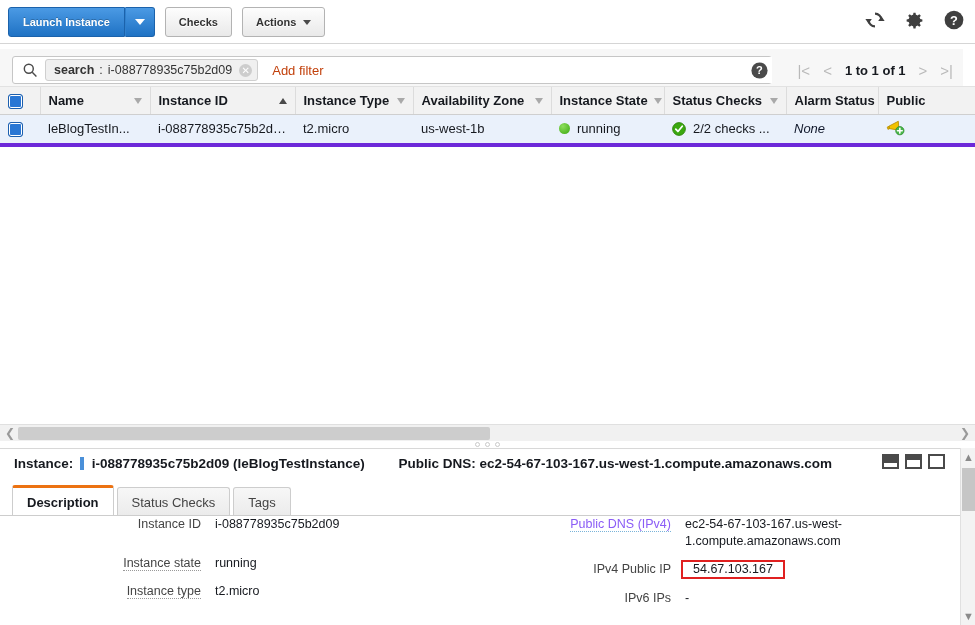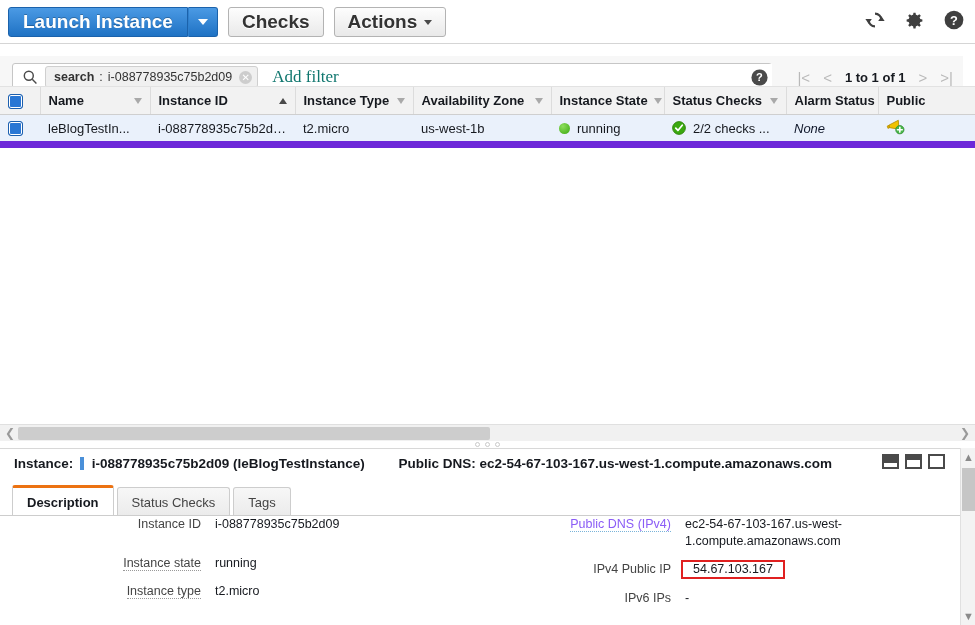--- a/index.html
+++ b/index.html
@@ -15,21 +15,21 @@
 
   
   .toolbar {
     position: absolute; left: 0; top: 0; width: 975px; height: 44px;
     background: #ffffff;
     border-bottom: 1px solid #d5d5d5;
     box-sizing: border-box;
   }
   .btn-group { position: absolute; left: 8px; top: 7px; display: flex; align-items: stretch; }
   .btn {
-    font-size: 19px; font-weight: bold;
+    font-size: 11px; font-weight: bold;
     height: 30px; box-sizing: border-box;
     display: flex; align-items: center; justify-content: center;
     border: 1px solid #b3b3b3; border-radius: 3px;
     background: linear-gradient(#fdfdfd, #e9e9e9);
     color: #333; cursor: pointer; padding: 0 13px;
     text-shadow: 0 1px 0 #fff;
   }
   .btn-primary {
     background: linear-gradient(#4b9ae4, #1f72c4);
     border: 1px solid #1b62ab;
@@ -53,41 +53,41 @@
   .caret-sm {
     display: inline-block; margin-left: 7px;
     width: 0; height: 0; border-left: 4.5px solid transparent;
     border-right: 4.5px solid transparent; border-top: 5px solid #4a4a4a;
   }
   .tool-icons { position: absolute; right: 10px; top: 9px; display: flex; gap: 18px; align-items: center; }
   .tool-icons svg { display: block; cursor: pointer; }
 
   
   .filterbar {
-    position: absolute; left: 0; top: 56px; width: 963px; height: 42px;
+    position: absolute; left: 0; top: 49px; width: 963px; height: 42px;
     background: #f7f7f7; box-sizing: border-box;
   }
   .searchbox {
     position: absolute; left: 12px; top: 7px; width: 760px; height: 28px;
     background: #ffffff; border: 1px solid #c6c6c6; border-radius: 3px;
     display: flex; align-items: center; box-sizing: border-box;
   }
   .search-icon { margin: 0 7px 0 9px; flex: none; }
   .token {
     display: flex; align-items: center; gap: 5px;
     background: #f0f0f0; border: 1px solid #cfcfcf; border-radius: 3px;
     height: 20px; padding: 0 5px 0 8px; font-size: 12.5px; color: #333;
   }
   .token b { font-weight: bold; }
   .token-x {
     width: 13px; height: 13px; border-radius: 50%;
     background: #cdcdcd; color: #fff; font-size: 10px; line-height: 13px;
     text-align: center; cursor: pointer; margin-left: 2px;
   }
-  .addfilter { margin-left: 14px; font-size: 17px; color: #0f766e; font-family: Liberation Serif, serif; }
+  .addfilter { margin-left: 14px; font-size: 13px; color: #c2410c; }
   .help-badge {
     position: absolute; left: 746px; top: 8px; width: 26px; height: 26px;
     background: #fff; display: flex; align-items: center; justify-content: center;
     cursor: pointer;
   }
   .pager {
     position: absolute; right: 10px; top: 7px; height: 28px;
     display: flex; align-items: center; gap: 13px; font-size: 13px;
   }
   .pager .arrow { color: #b9b9b9; font-size: 15px; cursor: pointer; line-height: 1; }
@@ -105,21 +105,21 @@
   }
   table.grid thead th + th { border-left: 1px solid #dcdcdc; }
   .th-inner { display: flex; align-items: center; justify-content: space-between; gap: 6px; }
   .sort-asc { width:0;height:0;border-left:4.5px solid transparent;border-right:4.5px solid transparent;border-bottom:6px solid #4a4a4a; flex:none; }
   .sort-dn  { width:0;height:0;border-left:4.5px solid transparent;border-right:4.5px solid transparent;border-top:6px solid #a9a9a9; flex:none; }
   table.grid tbody td {
     height: 30px; font-size: 13px; padding: 0 8px; box-sizing: border-box;
     white-space: nowrap; overflow: hidden; text-overflow: ellipsis;
     color: #16191f;
   }
-  tr.row-selected td { background: #eaf1fb; border-bottom: 7px solid #6d28d9; border-top: 1px solid #d6e4f7; }
+  tr.row-selected td { background: #eaf1fb; border-bottom: 4px solid #6d28d9; border-top: 1px solid #d6e4f7; }
   .cb {
     width: 15px; height: 15px; border-radius: 3px;
     background: #2a77d4; border: 1px solid #1c5fae; box-sizing: border-box;
     display: inline-block; vertical-align: middle; cursor: pointer;
     box-shadow: inset 0 0 0 1px #fff;
   }
   .cell-flex { display: flex; align-items: center; gap: 7px; }
   .dot-green { width: 11px; height: 11px; border-radius: 50%; background: radial-gradient(circle at 35% 30%, #8ede5c, #3aa80f); flex: none; }
   .italic-none { font-style: italic; color: #0f172a; }
 

